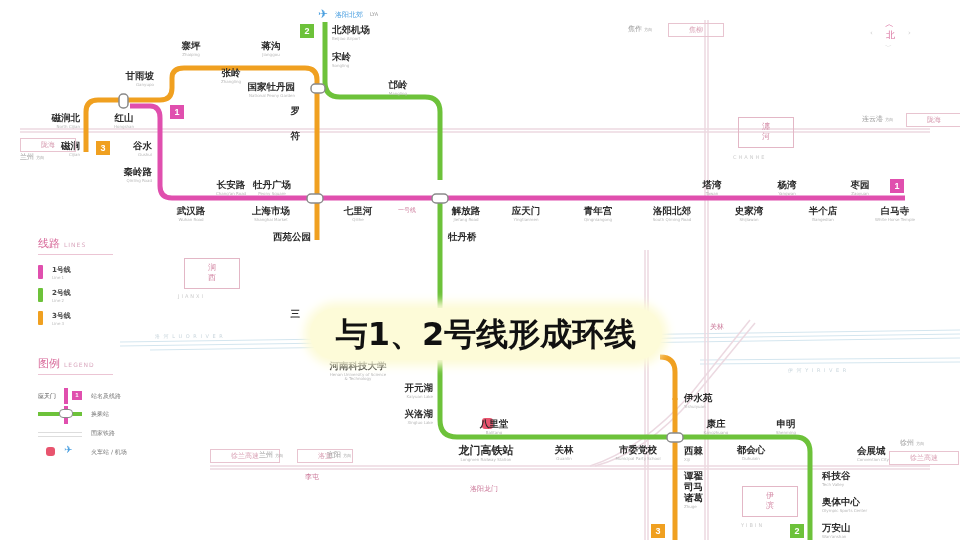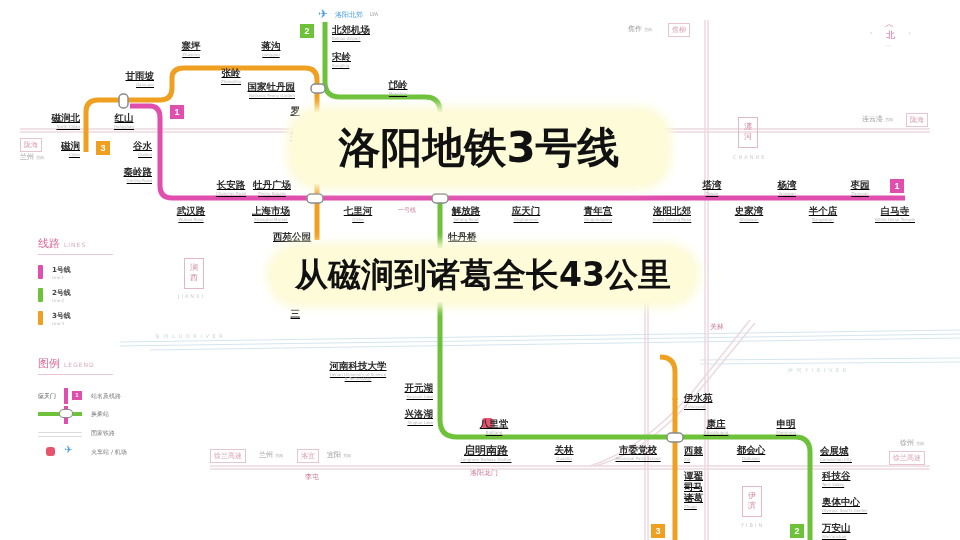--- a/index.html
+++ b/index.html
@@ -1,30 +1,30 @@
 <!DOCTYPE html>
 <html><head>
 <meta charset="utf-8">
 <style>
   html, body { margin:0; padding:0; }
   body { width:960px; height:540px; overflow:hidden; background:#ffffff; position:relative;
          font-family:"DejaVu Sans","Liberation Sans",sans-serif; }
   #map { position:absolute; left:0; top:0; width:960px; height:540px; }
-  .st { position:absolute; text-align:center; white-space:nowrap; transform:translateX(-50%); line-height:1;text-decoration:underline; }
+  .st { position:absolute; text-align:center; white-space:nowrap; transform:translateX(-50%); line-height:1; }
   .st .cn { font-size:9.5px; font-weight:bold; color:#2a2a2a; display:block; }
   .st .en { font-size:4px; color:#b8b8b8; display:block; margin-top:2px; }
   .st.left { transform:translateX(-100%); text-align:right; }
   .st.right { transform:none; text-align:left; }
   .badge { position:absolute; width:14px; height:14px; color:#fff; font-size:9px; font-weight:bold;
            text-align:center; line-height:14px; font-family:"Liberation Sans",sans-serif; }
   .faint { position:absolute; color:#cc7a9a; font-size:7px; white-space:nowrap; }
   .grey { position:absolute; color:#999; font-size:7px; white-space:nowrap; }
-  .box { position:absolute; border:1px solid #e8c4d0; color:#d9a0b4; font-size:7px; padding:1px 3px; white-space:nowrap; }
+  .box { position:absolute; border:1px solid #e8c4d0; color:#d9a0b4; font-size:7px; padding:1px 20px; white-space:nowrap; }
   .district { position:absolute; border:1px solid #e3b7c6; color:#d48aa6; font-size:8px; width:14px;
-              text-align:center; padding:4px 2px; line-height:1.3; }
+              text-align:center; padding:4px 20px; line-height:1.3; }
   .district-en { position:absolute; color:#ccc; font-size:5px; letter-spacing:2px; }
   .legend-title { position:absolute; color:#d86a9a; font-size:11px; }
   .legend-title small { color:#d9a6bd; font-size:6px; letter-spacing:1px; margin-left:4px; }
   .legend-rule { position:absolute; height:1px; background:#ecc5d4; width:75px; }
   .lg-bar { position:absolute; width:5px; height:14px; border-radius:1px; }
   .lg-cn { position:absolute; font-size:7px; font-weight:bold; color:#444; }
   .lg-en { position:absolute; font-size:4px; color:#bbb; }
   .lg-txt { position:absolute; font-size:6px; color:#777; }
   .overlay { position:absolute; background:#fdfbd8; border-radius:26px; font-weight:bold; color:#111;
              font-family:"DejaVu Sans",sans-serif; text-align:center; white-space:nowrap;
@@ -256,21 +256,21 @@
   <div class="st left" style="left:433px;top:409px">
       <span class="cn">兴洛湖</span>
       <span class="en">Xingluo Lake</span>
     </div>
   <div style="position:absolute;left:482px;top:418px;width:11px;height:11px;border-radius:3px;background:#e8546e"></div>
   <div class="st" style="left:494px;top:419px">
       <span class="cn">八里堂</span>
       <span class="en">Balitang</span>
     </div>
   <div class="st" style="left:486px;top:445px">
-      <span class="cn" style="font-size:11px">启明南路</span>
+      <span class="cn" style="font-size:11px">龙门高铁站</span>
       <span class="en">Longmen Railway Station</span>
     </div>
   <div class="st" style="left:564px;top:445px">
       <span class="cn">关林</span>
       <span class="en">Guanlin</span>
     </div>
   <div class="st" style="left:638px;top:445px">
       <span class="cn">市委党校</span>
       <span class="en">Municipal Party School</span>
     </div>
@@ -279,21 +279,21 @@
       <span class="en">Kangzhuang</span>
     </div>
   <div class="st" style="left:751px;top:445px">
       <span class="cn">都会心</span>
       <span class="en">Duhuixin</span>
     </div>
   <div class="st" style="left:786px;top:419px">
       <span class="cn">申明</span>
       <span class="en">Shenming</span>
     </div>
-  <div class="st right" style="left:820px;top:446px">
+  <div class="st right" style="left:857px;top:446px">
       <span class="cn">会展城</span>
       <span class="en">Convention City</span>
     </div>
   <div class="st right" style="left:822px;top:471px">
       <span class="cn">科技谷</span>
       <span class="en">Tech Valley</span>
     </div>
   <div class="st right" style="left:822px;top:497px">
       <span class="cn">奥体中心</span>
       <span class="en">Olympic Sports Center</span>
@@ -317,21 +317,21 @@
   <div class="box" style="left:889px;top:451px">徐兰高速</div>
 
   <div class="district" style="left:184px;top:258px">涧西</div>
   <div class="district-en" style="left:178px;top:293px">JIANXI</div>
   <div class="district" style="left:738px;top:117px">瀍河</div>
   <div class="district-en" style="left:733px;top:154px">CHANHE</div>
   <div class="district" style="left:742px;top:486px">伊滨</div>
   <div class="district-en" style="left:741px;top:522px">YIBIN</div>
 
   <div class="faint" style="left:305px;top:472px">李屯</div>
-  <div class="faint" style="left:470px;top:468px">洛阳龙门</div>
+  <div class="faint" style="left:470px;top:484px">洛阳龙门</div>
   <div class="faint" style="left:710px;top:322px">关林</div>
 
   <div class="grey" style="left:155px;top:333px;font-size:5px;color:#c8d5dc;letter-spacing:1px">洛 河   L U O   R I V E R</div>
   <div class="grey" style="left:788px;top:367px;font-size:5px;color:#c8d5dc;letter-spacing:1px">伊 河   Y I   R I V E R</div>
 
   <div class="legend-title" style="left:38px;top:236px"><span>线路</span><small>LINES</small></div>
   <div class="legend-rule" style="left:38px;top:254px"></div>
   <div class="lg-bar" style="left:38px;top:265px;background:#e04fae"></div>
   <div class="lg-cn" style="left:52px;top:265px">1号线</div>
   <div class="lg-en" style="left:52px;top:275px">Line 1</div>
@@ -351,15 +351,14 @@
   <div style="position:absolute;left:38px;top:412px;width:44px;height:4px;background:#6dc23a"></div>
   <div style="position:absolute;left:64px;top:406px;width:4px;height:18px;background:#e04fae"></div>
   <div style="position:absolute;left:59px;top:409px;width:12px;height:7px;border:1.5px solid #8a8a8a;border-radius:4px;background:#fff"></div>
   <div class="lg-txt" style="left:91px;top:410px">换乘站</div>
   <div style="position:absolute;left:38px;top:432px;width:44px;height:3px;border-top:1px solid #ddd;border-bottom:1px solid #ddd"></div>
   <div class="lg-txt" style="left:91px;top:429px">国家铁路</div>
   <div style="position:absolute;left:46px;top:447px;width:9px;height:9px;border-radius:3px;background:#e8546e"></div>
   <div style="position:absolute;left:64px;top:444px;color:#4a9fe0;font-size:10px">✈</div>
   <div class="lg-txt" style="left:91px;top:448px">火车站 / 机场</div>
 
-  <div class="overlay" style="left:292px;top:112px;width:374px;height:72px;font-size:42px;line-height:72px">洛阳地铁3号线</div>
-  <div class="overlay" style="left:272px;top:248px;width:422px;height:54px;font-size:33px;line-height:54px">从磁涧到诸葛全长43公里</div>
+  <div class="overlay" style="left:310px;top:308px;width:352px;height:52px;font-size:32px;line-height:52px">与1、2号线形成环线</div>
 </div>
 
 </body></html>

